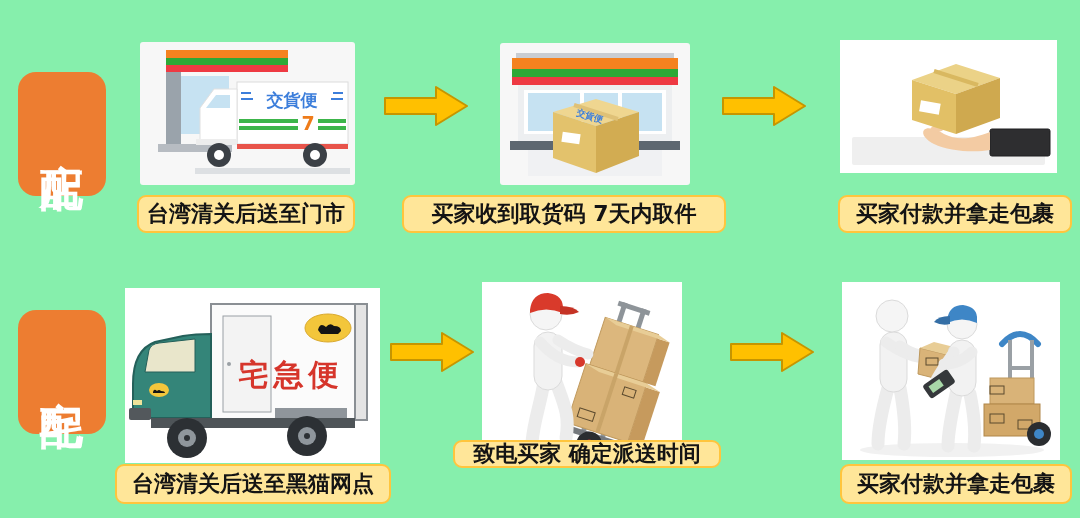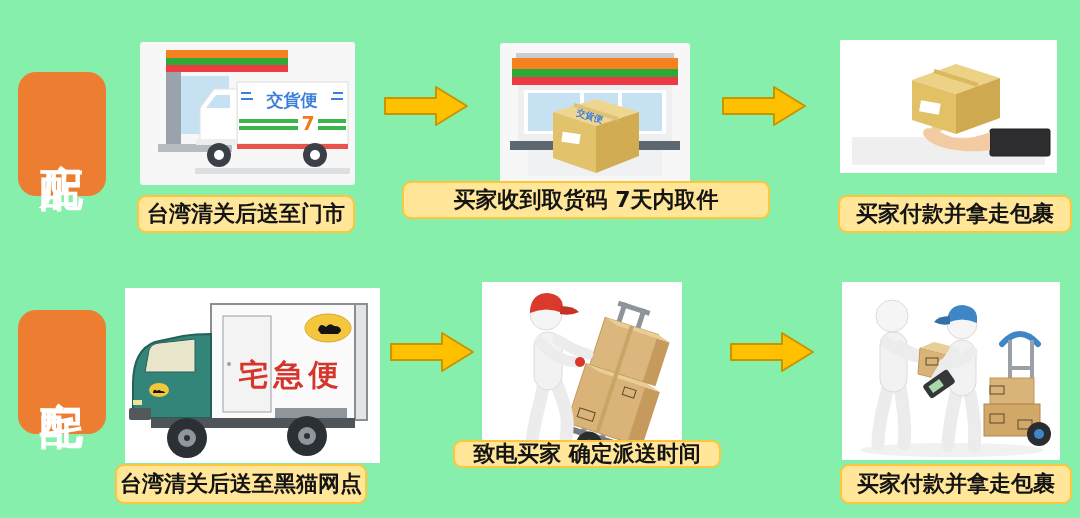--- a/index.html
+++ b/index.html
@@ -98,21 +98,21 @@
     <ellipse cx="98" cy="88" rx="8" ry="4" fill="#F3CBA3" transform="rotate(-18 98 88)"></ellipse>
 
     <polygon points="116,24 160,38 116,54 72,40" fill="#EBD287"></polygon>
     <polygon points="72,40 116,54 116,94 72,80" fill="#E2C066"></polygon>
     <polygon points="116,54 160,38 160,78 116,94" fill="#CFA94F"></polygon>
     <line x1="94" y1="31" x2="138" y2="45" stroke="#D9B860" stroke-width="4"></line>
     <rect x="80" y="62" width="20" height="11" fill="#FFFFFF" transform="rotate(10 90 67)"></rect>
   </svg>
 
   <div class="abs caption" style="left:137px;top:195px;width:218px;">台湾清关后送至门市</div>
-  <div class="abs caption" style="left:402px;top:181px;width:368px;">买家收到取货码 7天内取件</div>
+  <div class="abs caption" style="left:402px;top:195px;width:324px;">买家收到取货码 7天内取件</div>
   <div class="abs caption" style="left:838px;top:195px;width:234px;">买家付款并拿走包裹</div>
 
   <div class="abs badge" style="left:18px;top:310px;">宅配</div>
 
   <svg class="abs" style="left:125px;top:288px;" width="255" height="175" viewBox="0 0 255 175">
     <rect width="255" height="175" fill="#FFFFFF"></rect>
 
     <rect x="86" y="16" width="144" height="116" fill="#FBFBFB" stroke="#8A8F94" stroke-width="2"></rect>
     <rect x="230" y="16" width="12" height="116" fill="#E4E4E4" stroke="#8A8F94" stroke-width="2"></rect>
     <rect x="98" y="28" width="48" height="96" fill="#F3F3F3" stroke="#9AA0A5"></rect>
@@ -222,17 +222,17 @@
       <circle cx="120" cy="42" r="15" fill="#F5F5F5" stroke="#DBDBDB"></circle>
       <path d="M105,38 Q107,23 121,23 Q136,25 135,38 L135,41 Q120,34 105,41 Z" fill="#3E86C6"></path>
       <path d="M108,34 Q96,34 92,40 Q100,44 108,42 Z" fill="#356FA6"></path>
       <g transform="rotate(-35 97 102)">
         <rect x="82" y="94" width="30" height="16" rx="3" fill="#35383B"></rect>
         <rect x="87" y="98" width="13" height="8" fill="#A8D8A8"></rect>
       </g>
     </g>
   </svg>
 
-  <div class="abs caption" style="left:115px;top:464px;width:252px;height:40px;">台湾清关后送至黑猫网点</div>
+  <div class="abs caption" style="left:115px;top:464px;width:276px;height:40px;">台湾清关后送至黑猫网点</div>
   <div class="abs caption" style="left:453px;top:440px;width:268px;height:28px;">致电买家 确定派送时间</div>
   <div class="abs caption" style="left:840px;top:464px;width:232px;height:40px;">买家付款并拿走包裹</div>
 
 </div>
 
 </body></html>

